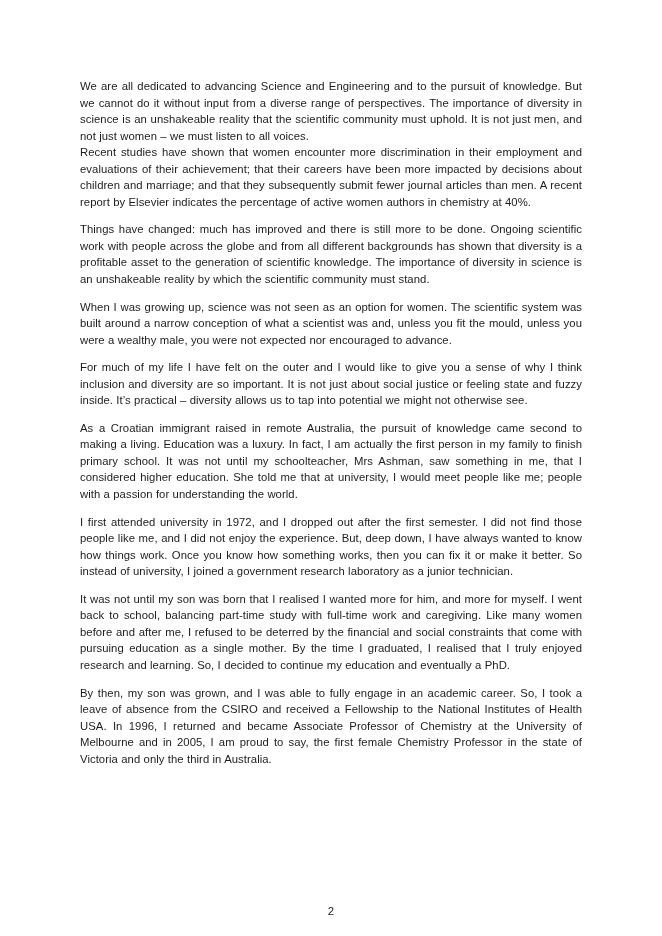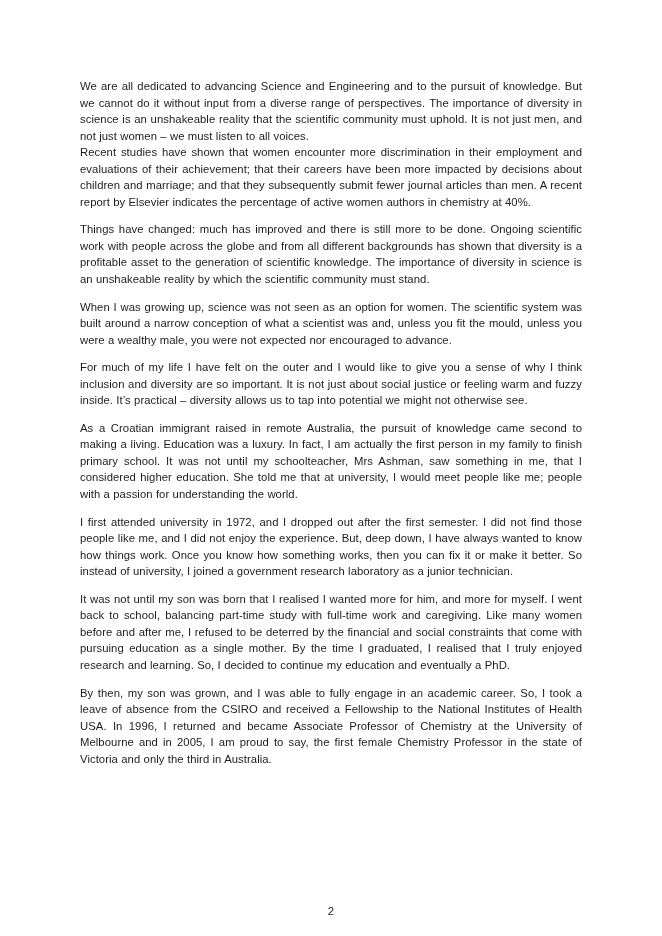--- a/index.html
+++ b/index.html
@@ -58,21 +58,21 @@
 </head>
 <body>
 
 <div class="page">
 
   <div class="content">
     <p class="para tight">We are all dedicated to advancing Science and Engineering and to the pursuit of knowledge. But we cannot do it without input from a diverse range of perspectives. The importance of diversity in science is an unshakeable reality that the scientific community must uphold. It is not just men, and not just women – we must listen to all voices.</p>
     <p class="para">Recent studies have shown that women encounter more discrimination in their employment and evaluations of their achievement; that their careers have been more impacted by decisions about children and marriage; and that they subsequently submit fewer journal articles than men. A recent report by Elsevier indicates the percentage of active women authors in chemistry at 40%.</p>
     <p class="para">Things have changed: much has improved and there is still more to be done. Ongoing scientific work with people across the globe and from all different backgrounds has shown that diversity is a profitable asset to the generation of scientific knowledge. The importance of diversity in science is an unshakeable reality by which the scientific community must stand.</p>
     <p class="para">When I was growing up, science was not seen as an option for women. The scientific system was built around a narrow conception of what a scientist was and, unless you fit the mould, unless you were a wealthy male, you were not expected nor encouraged to advance.</p>
-    <p class="para">For much of my life I have felt on the outer and I would like to give you a sense of why I think inclusion and diversity are so important. It is not just about social justice or feeling warm and fuzzy inside. It’s practical – diversity allows us to tap into potential we might not otherwise see.</p>
+    <p class="para">For much of my life I have felt on the outer and I would like to give you a sense of why I think inclusion and diversity are so important. It is not just about social justice or feeling state and fuzzy inside. It’s practical – diversity allows us to tap into potential we might not otherwise see.</p>
     <p class="para">As a Croatian immigrant raised in remote Australia, the pursuit of knowledge came second to making a living. Education was a luxury. In fact, I am actually the first person in my family to finish primary school. It was not until my schoolteacher, Mrs Ashman, saw something in me, that I considered higher education. She told me that at university, I would meet people like me; people with a passion for understanding the world.</p>
     <p class="para">I first attended university in 1972, and I dropped out after the first semester. I did not find those people like me, and I did not enjoy the experience. But, deep down, I have always wanted to know how things work. Once you know how something works, then you can fix it or make it better. So instead of university, I joined a government research laboratory as a junior technician.</p>
     <p class="para">It was not until my son was born that I realised I wanted more for him, and more for myself. I went back to school, balancing part-time study with full-time work and caregiving. Like many women before and after me, I refused to be deterred by the financial and social constraints that come with pursuing education as a single mother. By the time I graduated, I realised that I truly enjoyed research and learning. So, I decided to continue my education and eventually a PhD.</p>
     <p class="para">By then, my son was grown, and I was able to fully engage in an academic career. So, I took a leave of absence from the CSIRO and received a Fellowship to the National Institutes of Health USA. In 1996, I returned and became Associate Professor of Chemistry at the University of Melbourne and in 2005, I am proud to say, the first female Chemistry Professor in the state of Victoria and only the third in Australia.</p>
   </div>
 
   <div class="page-number">2</div>
 
 </div>
 

